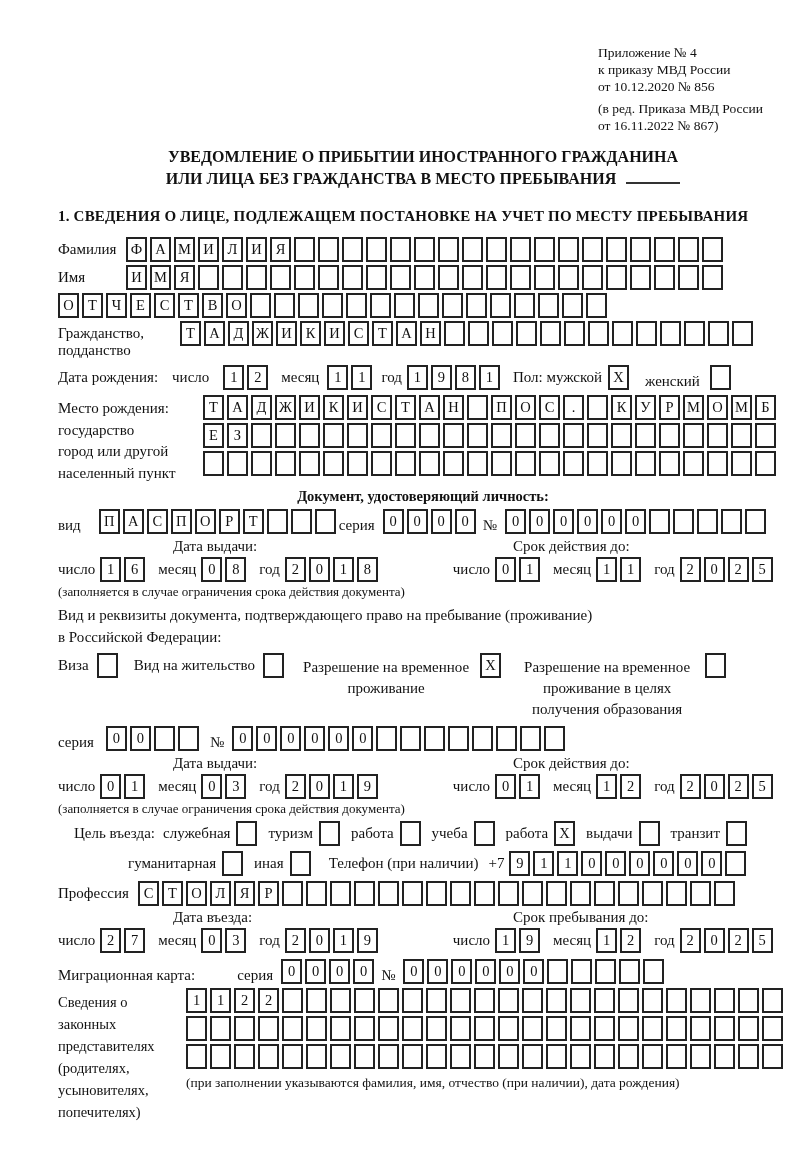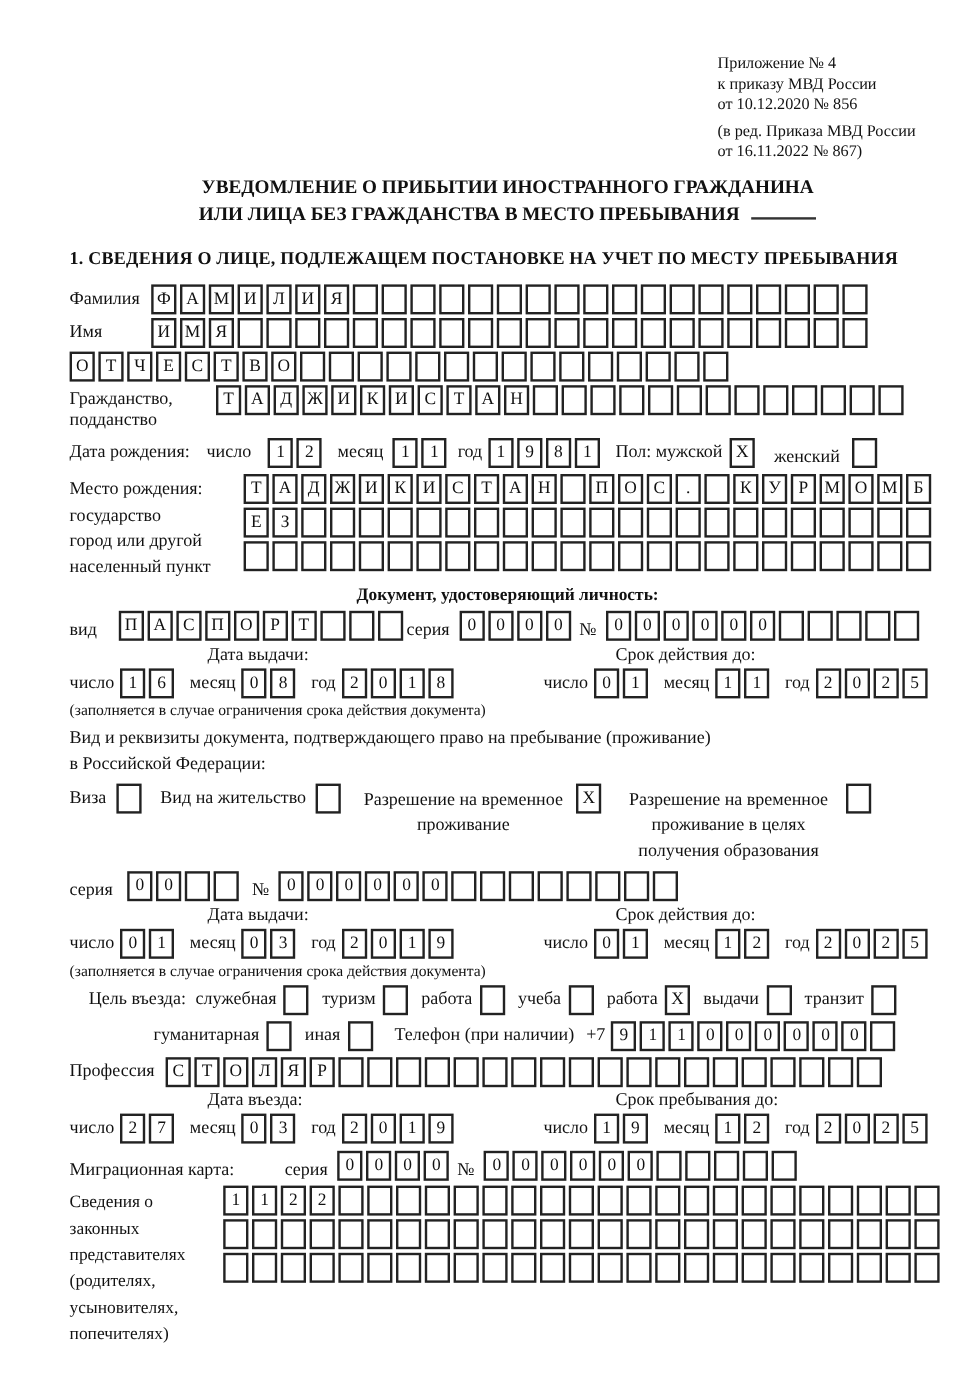--- a/index.html
+++ b/index.html
@@ -765,17 +765,18 @@
             <span class="cell"></span>
             <span class="cell"></span>
             <span class="cell"></span>
             <span class="cell"></span>
             <span class="cell"></span>
             <span class="cell"></span>
             <span class="cell"></span>
             <span class="cell"></span>
             <span class="cell"></span>
           </div>
+        <div class="rep-footnote">(при заполнении указываются фамилия, имя, отчество (при наличии), дата рождения)</div>
       </div>
     </div>
 
   </div>
 </div>
 
 </body></html>

